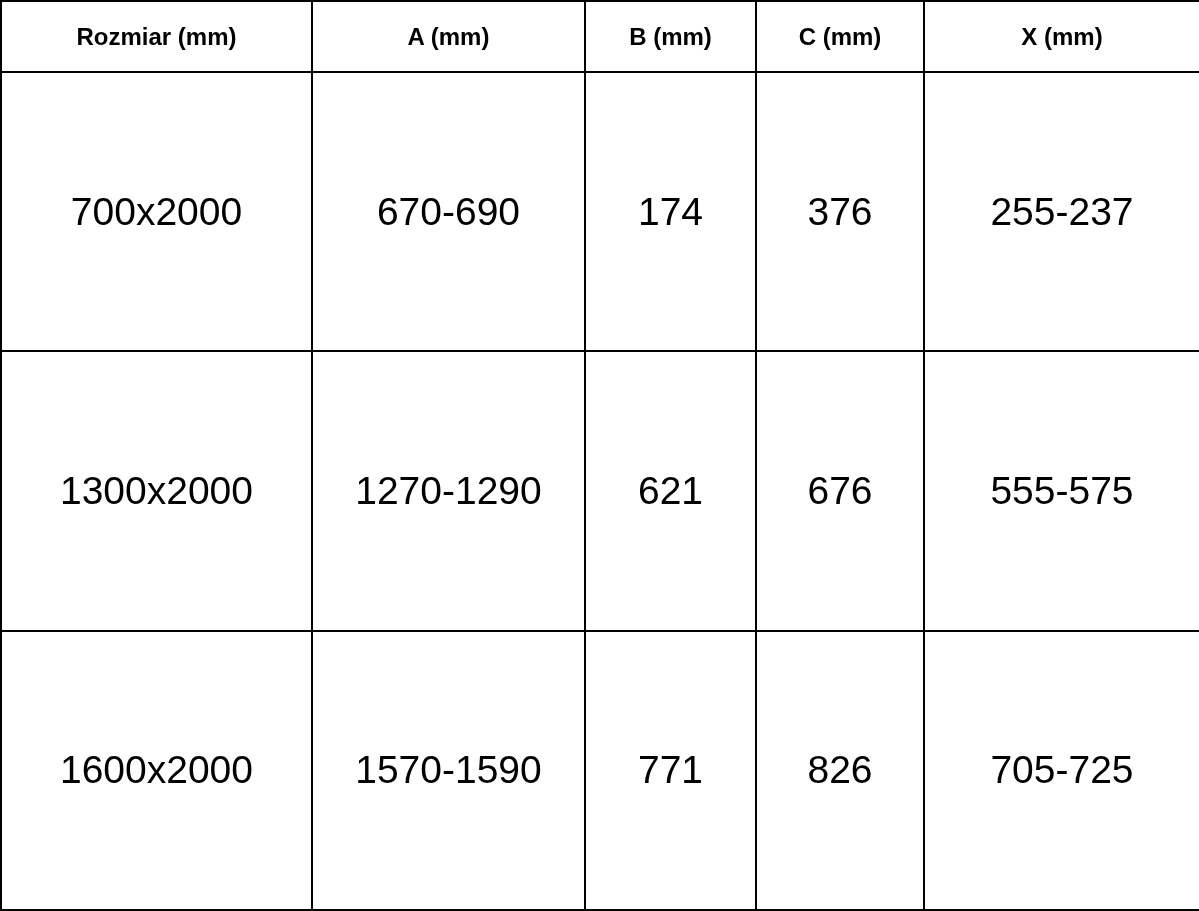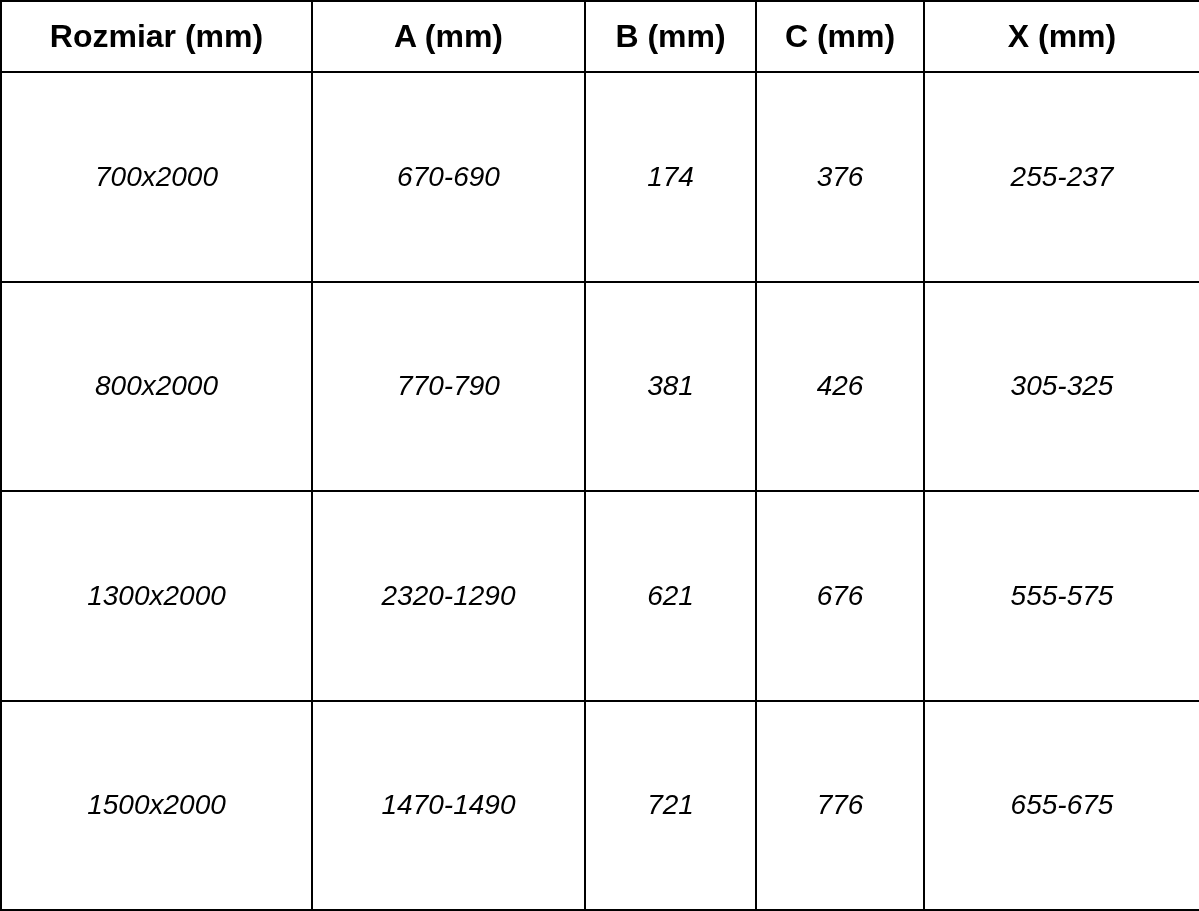--- a/index.html
+++ b/index.html
@@ -21,27 +21,26 @@
     border: 2px solid #000000;
     text-align: center;
     vertical-align: middle;
     padding: 0;
     overflow: hidden;
     white-space: nowrap;
   }
   .spec-table thead tr { height: 71px; }
   .spec-table tbody tr { height: 70px; }
   .spec-table th {
-    font-size: 32px;
+    font-size: 24px;
     font-weight: bold;
   }
   .spec-table td {
-    font-size: 28px;
+    font-size: 39px;
     font-weight: normal;
-    font-style: italic;
   }
   .col-rozmiar { width: 311px; }
   .col-a { width: 273px; }
   .col-b { width: 171px; }
   .col-c { width: 168px; }
   .col-x { width: 276px; }
 </style>
 </head>
 <body>
 
@@ -64,34 +63,27 @@
   </thead>
   <tbody>
     <tr>
       <td>700x2000</td>
       <td>670-690</td>
       <td>174</td>
       <td>376</td>
       <td>255-237</td>
     </tr>
     <tr>
-      <td>800x2000</td>
-      <td>770-790</td>
-      <td>381</td>
-      <td>426</td>
-      <td>305-325</td>
-    </tr>
-    <tr>
       <td>1300x2000</td>
-      <td>2320-1290</td>
+      <td>1270-1290</td>
       <td>621</td>
       <td>676</td>
       <td>555-575</td>
     </tr>
     <tr>
-      <td>1500x2000</td>
-      <td>1470-1490</td>
-      <td>721</td>
-      <td>776</td>
-      <td>655-675</td>
+      <td>1600x2000</td>
+      <td>1570-1590</td>
+      <td>771</td>
+      <td>826</td>
+      <td>705-725</td>
     </tr>
   </tbody>
 </table>
 
 </body></html>

